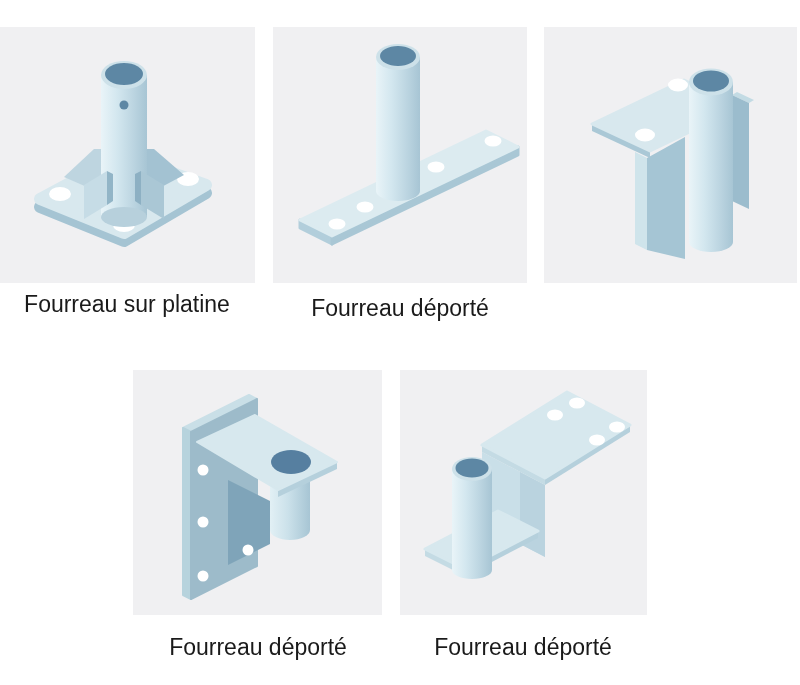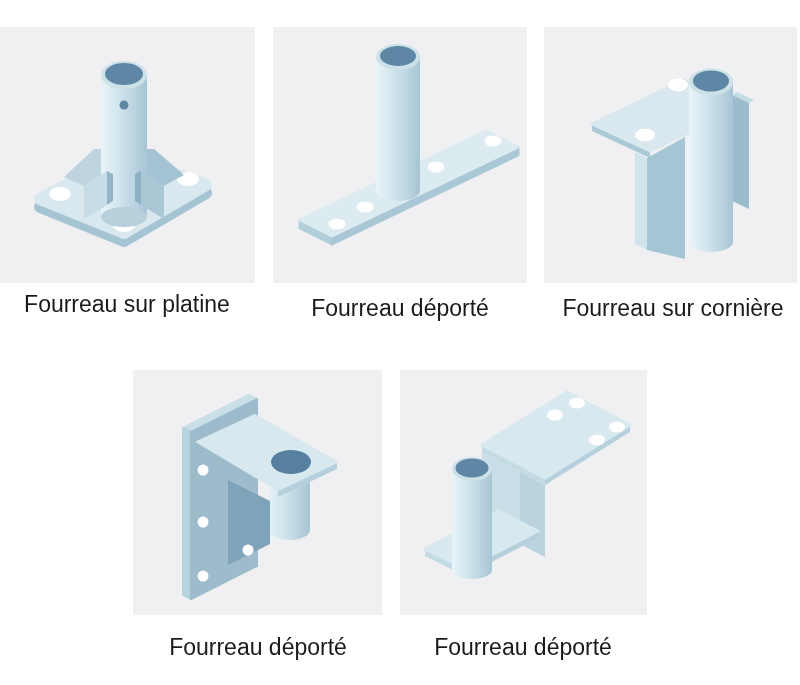--- a/index.html
+++ b/index.html
@@ -197,17 +197,16 @@
 
       <rect x="52" y="99" width="40" height="101" fill="url(#tg5)"></rect>
       <ellipse cx="72" cy="200" rx="20" ry="9" fill="url(#tg5)"></ellipse>
       <ellipse cx="72" cy="99" rx="20" ry="12" fill="#cde1e9"></ellipse>
       <ellipse cx="72" cy="98" rx="16.5" ry="9.5" fill="#5d87a4"></ellipse>
     </svg>
   </div>
 
   <div class="caption" id="cap-1">Fourreau sur platine</div>
   <div class="caption" id="cap-2">Fourreau déporté</div>
-  <div class="caption" id="cap-3">Fourreau sur cornière</div>
   <div class="caption" id="cap-4">Fourreau déporté</div>
   <div class="caption" id="cap-5">Fourreau déporté</div>
 
 </div>
 
 </body></html>

